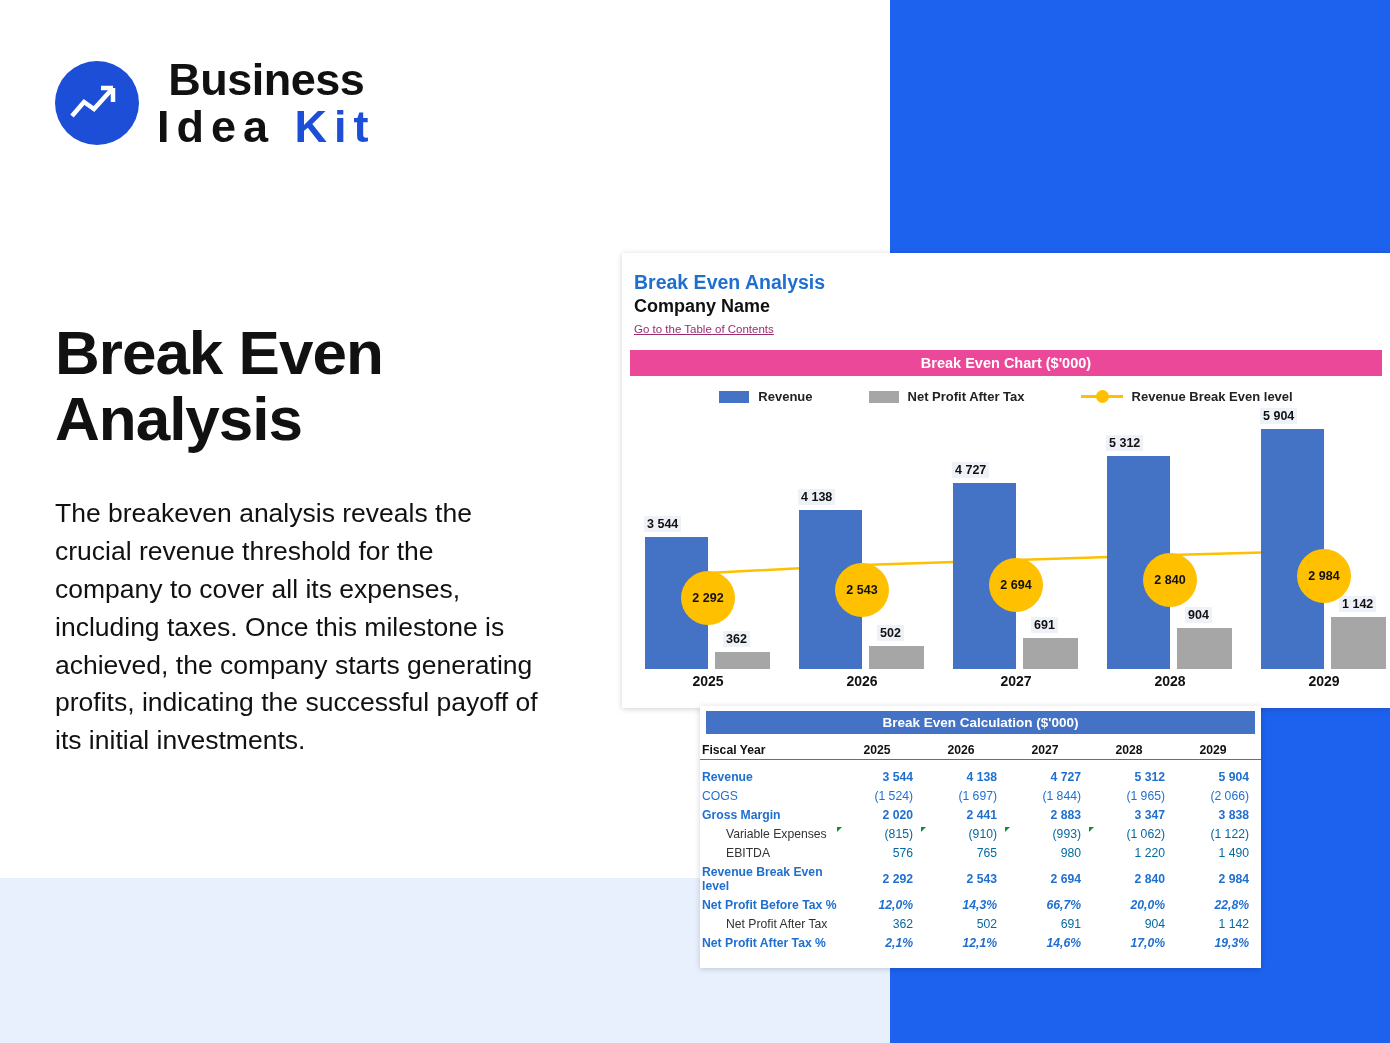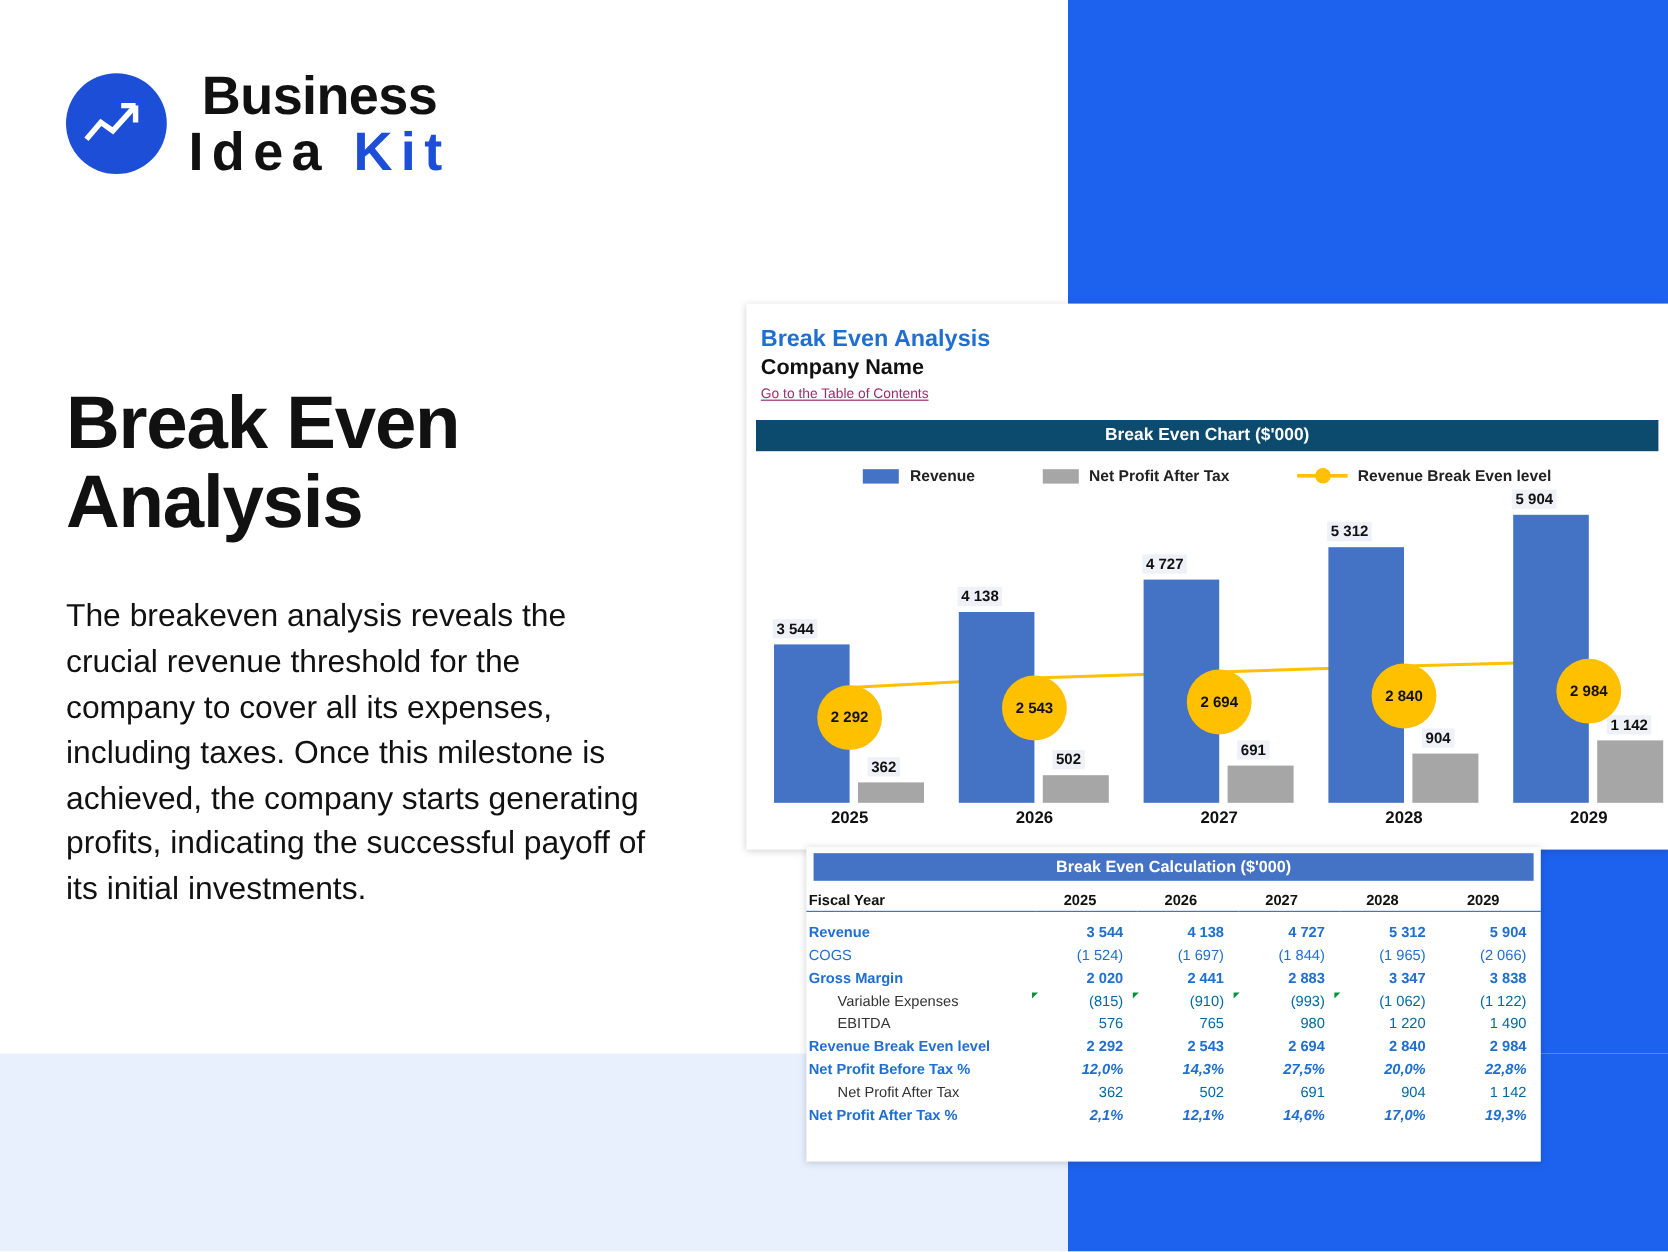--- a/index.html
+++ b/index.html
@@ -28,21 +28,21 @@
       color:#111111;font-weight:500;}
 
   
   .sheet-chart{position:absolute;left:622px;top:253px;width:768px;height:455px;background:#ffffff;
       box-shadow:0 1px 6px rgba(0,0,0,0.18);}
   .sheet-head{padding:18px 0 0 12px;}
   .sheet-title{color:#1f6fd0;font-size:19.5px;font-weight:bold;}
   .sheet-sub{color:#111;font-size:18px;font-weight:bold;margin-top:2px;}
   .sheet-link{color:#9b2d6f;font-size:11.5px;text-decoration:underline;margin-top:6px;display:inline-block;}
 
-  .chart-banner{margin:13px 8px 0 8px;background:#0c4a6e;color:#fff;text-align:center;
+  .chart-banner{margin:13px 8px 0 8px;background:#ec4899;color:#fff;text-align:center;
       font-size:14.5px;font-weight:bold;padding:5px 0;}
   .legend{display:flex;justify-content:center;gap:56px;margin-top:13px;font-size:13px;font-weight:bold;color:#222;}
   .legend-item{display:flex;align-items:center;gap:9px;}
   .sw-bar{width:30px;height:12px;background:#4472c4;}
   .sw-bar2{width:30px;height:12px;background:#a6a6a6;}
   .sw-line{width:42px;height:3px;background:#ffc000;position:relative;}
   .sw-line:after{content:"";position:absolute;left:15px;top:-5px;width:13px;height:13px;border-radius:50%;
       background:#ffc000;}
 
   
@@ -51,21 +51,21 @@
   .bar-rev{position:absolute;bottom:0;width:63px;background:#4472c4;left:14px;}
   .bar-np{position:absolute;bottom:0;width:55px;background:#a6a6a6;left:84px;}
   .blabel{position:absolute;font-size:12.5px;font-weight:bold;color:#111;background:#eef1f7;padding:1px 3px;}
   .xaxis{position:absolute;left:0;top:420px;width:768px;height:30px;}
   .xlab{position:absolute;font-size:14px;font-weight:bold;color:#111;text-align:center;width:154px;}
   .bel-dot{position:absolute;width:54px;height:54px;border-radius:50%;background:#ffc000;
       display:flex;align-items:center;justify-content:center;font-size:12.5px;font-weight:bold;color:#111;}
   svg.belline{position:absolute;left:0;top:0;width:768px;height:455px;pointer-events:none;}
 
   
-  .sheet-table{position:absolute;left:672px;top:706px;width:612px;height:262px;background:#ffffff;
+  .sheet-table{position:absolute;left:700px;top:706px;width:561px;height:262px;background:#ffffff;
       box-shadow:0 1px 6px rgba(0,0,0,0.18);}
   .tbl-banner{margin:5px 6px 0 6px;background:#4472c4;color:#fff;text-align:center;
       font-size:13.5px;font-weight:bold;padding:4px 0;}
   table{width:100%;border-collapse:collapse;margin-top:6px;}
   td{font-size:12.2px;padding:2.5px 0;}
   td.lbl{padding-left:2px;color:#1f6fd0;}
   td.num{text-align:right;width:72px;padding-right:12px;color:#1f6fd0;}
   tr.bold td{font-weight:bold;}
   tr.sub td.lbl{padding-left:26px;color:#333;}
   tr.sub td.num{color:#0369a1;}
@@ -243,21 +243,21 @@
         <td class="num">2 292</td>
         <td class="num">2 543</td>
         <td class="num">2 694</td>
         <td class="num">2 840</td>
         <td class="num">2 984</td>
       </tr>
       <tr class="bold italic">
         <td class="lbl">Net Profit Before Tax %</td>
         <td class="num">12,0%</td>
         <td class="num">14,3%</td>
-        <td class="num">27,5%</td>
+        <td class="num">66,7%</td>
         <td class="num">20,0%</td>
         <td class="num">22,8%</td>
       </tr>
       <tr class="sub">
         <td class="lbl">Net Profit After Tax</td>
         <td class="num">362</td>
         <td class="num">502</td>
         <td class="num">691</td>
         <td class="num">904</td>
         <td class="num">1 142</td>

